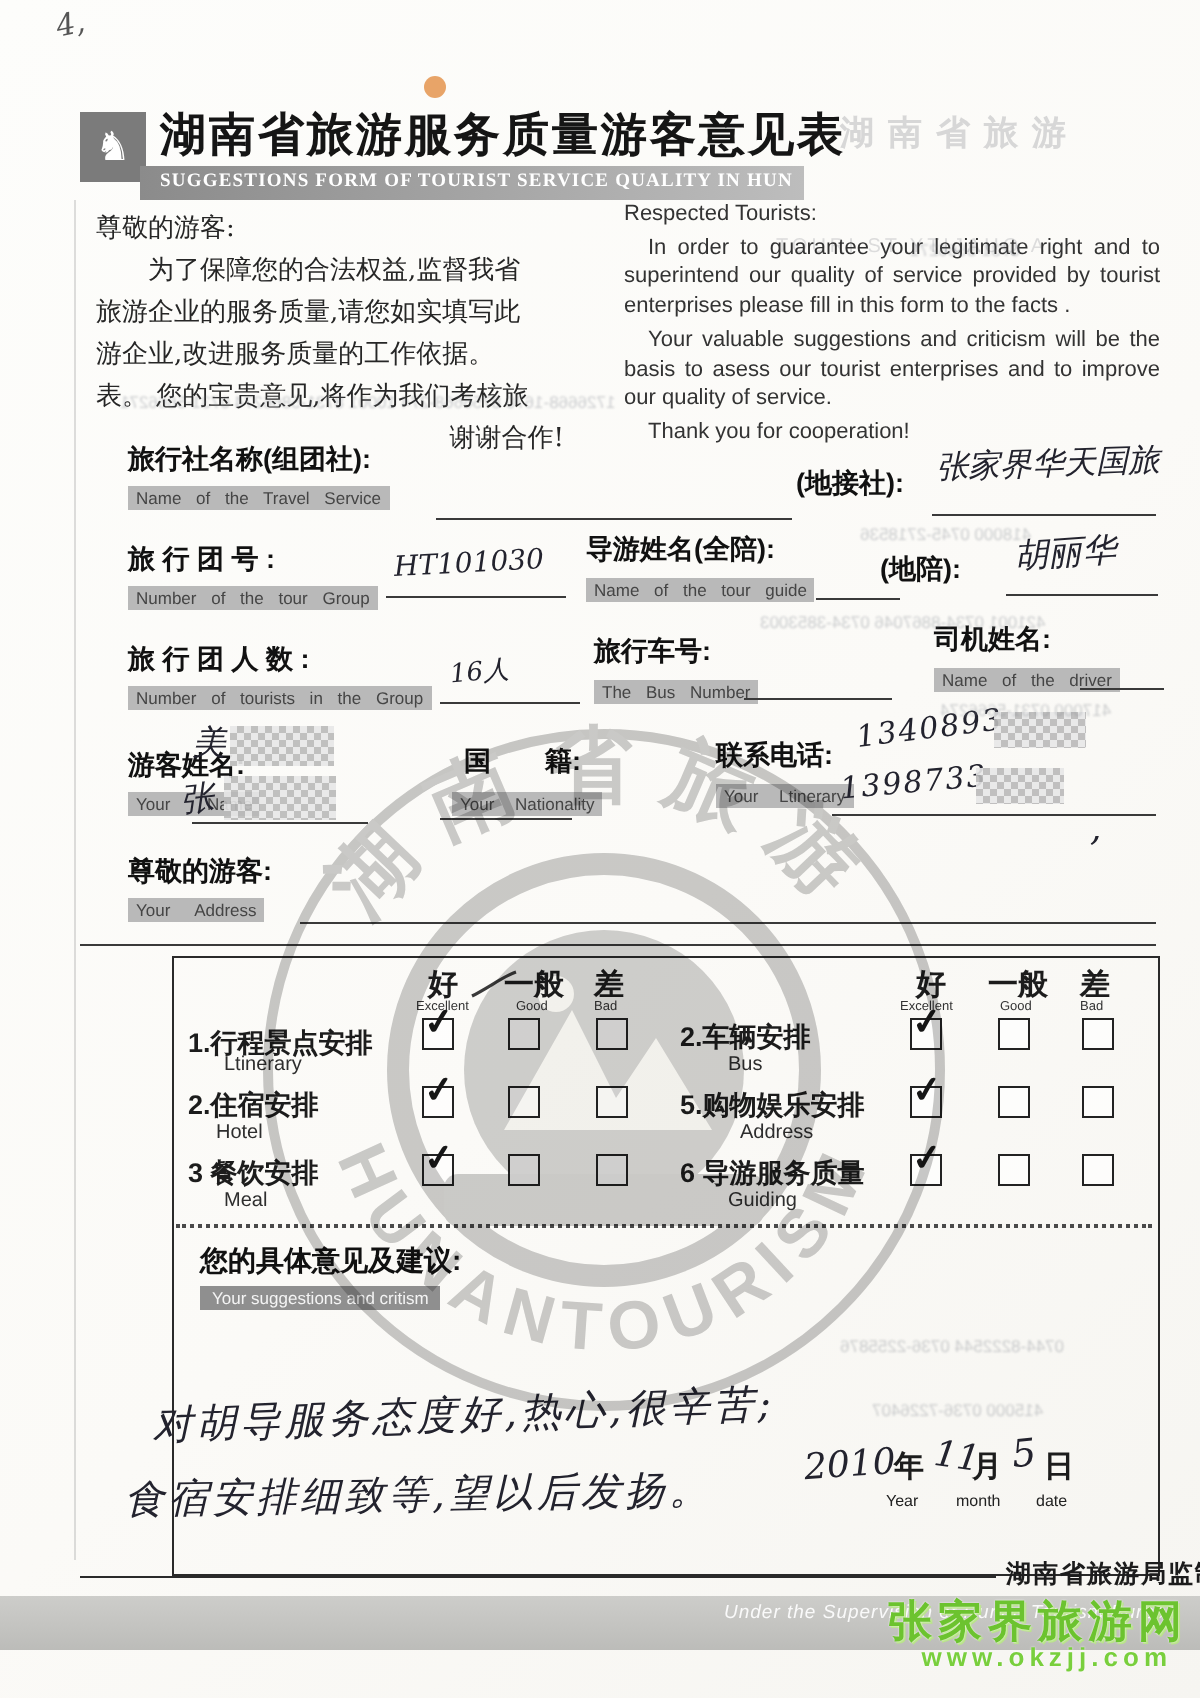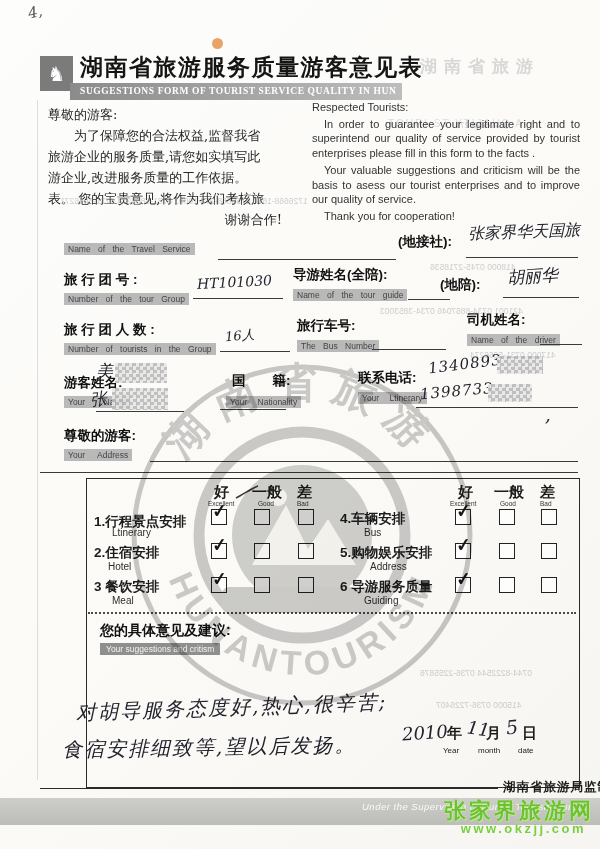--- a/index.html
+++ b/index.html
@@ -86,20 +86,21 @@
     <div>表。 您的宝贵意见,将作为我们考核旅</div>
     <div class="close">谢谢合作!</div>
   </div>
   <div class="abs intro-en" style="left:312px;top:100px;">
     <p class="t0">Respected Tourists:</p>
     <p>In order to guarantee your legitimate right and to superintend our quality of service provided by tourist enterprises please fill in this form to the facts .</p>
     <p>Your valuable suggestions and criticism will be the basis to asess our tourist enterprises and to improve our quality of service.</p>
     <p class="t0" style="text-indent:12px;">Thank you for cooperation!</p>
   </div>
 
+  <div class="abs lbl" style="left:64px;top:221px;">旅行社名称(组团社):</div>
   <div class="abs en" style="left:64px;top:243px;">Name of the Travel Service</div>
   <div class="abs ul" style="left:218px;top:258px;width:178px;"></div>
   <div class="abs lbl" style="left:398px;top:233px;">(地接社):</div>
   <div class="abs hw" style="left:468px;top:222px;font-size:16px;transform:rotate(-2deg);">张家界华天国旅</div>
   <div class="abs ul" style="left:466px;top:256px;width:112px;"></div>
 
   <div class="abs lbl" style="left:64px;top:271px;">旅 行 团 号 :</div>
   <div class="abs en" style="left:64px;top:293px;">Number of the tour Group</div>
   <div class="abs hw" style="left:197px;top:274px;font-size:14px;transform:rotate(-3deg);">HT101030</div>
   <div class="abs ul" style="left:193px;top:297px;width:90px;"></div>
@@ -175,21 +176,21 @@
   <span class="cb checked" style="left:211px;top:543px;"></span>
   <span class="cb" style="left:254px;top:543px;"></span>
   <span class="cb" style="left:298px;top:543px;"></span>
 
   <div class="abs item-zh" style="left:94px;top:578px;">3 餐饮安排</div>
   <div class="abs item-en" style="left:112px;top:595px;">Meal</div>
   <span class="cb checked" style="left:211px;top:577px;"></span>
   <span class="cb" style="left:254px;top:577px;"></span>
   <span class="cb" style="left:298px;top:577px;"></span>
 
-  <div class="abs item-zh" style="left:340px;top:510px;">4.车辆安排</div>
+  <div class="abs item-zh" style="left:340px;top:510px;">2.车辆安排</div>
   <div class="abs item-en" style="left:364px;top:527px;">Bus</div>
   <span class="cb checked" style="left:455px;top:509px;"></span>
   <span class="cb" style="left:499px;top:509px;"></span>
   <span class="cb" style="left:541px;top:509px;"></span>
 
   <div class="abs item-zh" style="left:340px;top:544px;">5.购物娱乐安排</div>
   <div class="abs item-en" style="left:370px;top:561px;">Address</div>
   <span class="cb checked" style="left:455px;top:543px;"></span>
   <span class="cb" style="left:499px;top:543px;"></span>
   <span class="cb" style="left:541px;top:543px;"></span>

